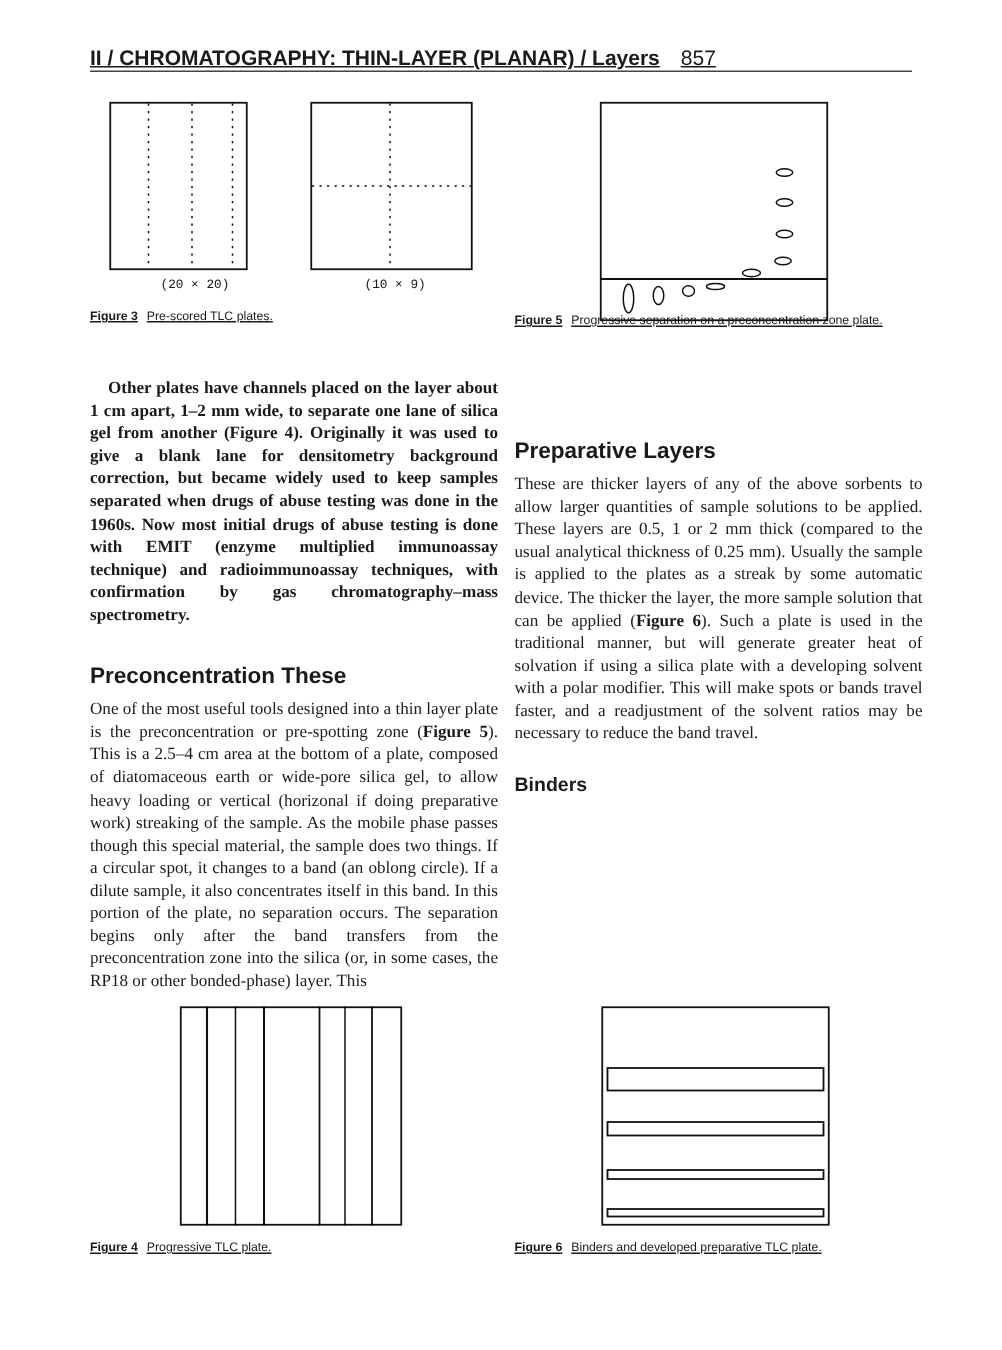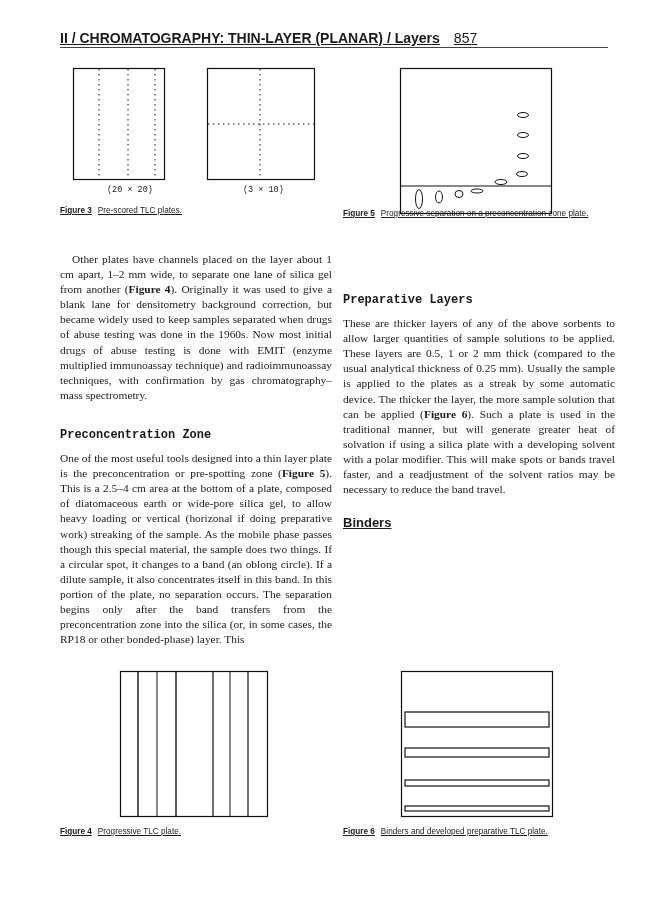--- a/index.html
+++ b/index.html
@@ -6,23 +6,23 @@
   body { width: 668px; height: 900px; position: relative; overflow: hidden; color: #1a1a1a; }
   .running-head { position: absolute; left: 60px; top: 30px; width: 548px; text-align: left; font-family: "Liberation Sans", sans-serif; font-size: 14px; font-weight: bold; text-decoration: underline; }
   .running-head .page-no { font-weight: normal; margin-left: 14px; }
   .head-rule { position: absolute; left: 60px; top: 47px; width: 548px; height: 1px; background: #444; }
   .fig { position: absolute; }
   .cap { position: absolute; font-family: "Liberation Sans", sans-serif; font-size: 8.2px; line-height: 11px; text-decoration: underline; }
   .cap b { font-weight: bold; margin-right: 6px; }
   .sublabel { position: absolute; font-family: Liberation Mono, monospace; font-size: 8.5px; }
   .col { position: absolute; font-family: "Liberation Serif", serif; font-size: 11.4px; line-height: 15.1px; text-align: justify; width: 272px; }
   .col p { margin: 0; hyphens: none; }
-  .col p.indent { text-indent: 12px; }
-  .col h3 { font-family: Liberation Mono, monospace; font-size: 12px; font-weight: bold; margin: 0; }
-  .col h2 { font-family: "Liberation Sans", sans-serif; font-size: 13px; font-weight: bold; margin: 0; text-decoration: underline; }
+  .col p.indent { text-indent: 12px; font-weight: bold; }
+  .col h3 { font-family: Liberation Sans, sans-serif; font-size: 15px; font-weight: bold; margin: 0; }
+  .col h2 { font-family: "Liberation Sans", sans-serif; font-size: 13px; font-weight: bold; margin: 0; }
   svg { overflow: visible; }
 </style>
 </head>
 <body>
 
 <div class="running-head">
   <span>II / CHROMATOGRAPHY: THIN-LAYER (PLANAR) / Layers</span><span class="page-no">857</span>
 </div>
 <div class="head-rule"></div>
 
@@ -32,21 +32,21 @@
   <line x1="55" y1="1" x2="55" y2="111" stroke="#111" stroke-width="1" stroke-dasharray="1.5,3.5"></line>
   <line x1="82" y1="1" x2="82" y2="111" stroke="#111" stroke-width="1" stroke-dasharray="1.5,3.5"></line>
 </svg>
 <div class="sublabel" style="left:107px;top:185px">(20 × 20)</div>
 
 <svg class="fig" style="left:207px;top:68px" width="108" height="113" viewBox="0 0 108 113">
   <rect x="0.5" y="0.5" width="107" height="111" fill="none" stroke="#111" stroke-width="1.2"></rect>
   <line x1="53" y1="1" x2="53" y2="111" stroke="#111" stroke-width="1" stroke-dasharray="1.5,3.5"></line>
   <line x1="1" y1="56" x2="107" y2="56" stroke="#111" stroke-width="1" stroke-dasharray="1.5,3.5"></line>
 </svg>
-<div class="sublabel" style="left:243px;top:185px">(3 × 10)</div>
+<div class="sublabel" style="left:243px;top:185px">(10 × 9)</div>
 
 <div class="cap" style="left:60px;top:205px">
   <b>Figure 3</b><span>Pre-scored TLC plates.</span>
 </div>
 
 <svg class="fig" style="left:400px;top:68px" width="152" height="146" viewBox="0 0 152 146">
   <rect x="0.5" y="0.5" width="151" height="145" fill="none" stroke="#111" stroke-width="1.2"></rect>
   <line x1="0" y1="118" x2="152" y2="118" stroke="#111" stroke-width="1.2"></line>
   <ellipse cx="19" cy="131" rx="3.5" ry="9.5" fill="none" stroke="#111" stroke-width="1"></ellipse>
   <ellipse cx="39" cy="129" rx="3.5" ry="6" fill="none" stroke="#111" stroke-width="1"></ellipse>
@@ -58,21 +58,21 @@
   <ellipse cx="123" cy="67" rx="5.5" ry="2.5" fill="none" stroke="#111" stroke-width="1"></ellipse>
   <ellipse cx="123" cy="47" rx="5.5" ry="2.5" fill="none" stroke="#111" stroke-width="1"></ellipse>
 </svg>
 
 <div class="cap" style="left:343px;top:208px;width:268px">
   <b>Figure 5</b><span>Progressive separation on a preconcentration zone plate.</span>
 </div>
 
 <div class="col" style="left:60px;top:252px">
   <p class="indent"><span>Other plates have channels placed on the layer about 1 cm apart, 1–2 mm wide, to separate one lane of silica gel from another (</span><b>Figure 4</b><span>). Originally it was used to give a blank lane for densitometry background correction, but became widely used to keep samples separated when drugs of abuse testing was done in the 1960s. Now most initial drugs of abuse testing is done with EMIT (enzyme multiplied immunoassay technique) and radioimmunoassay techniques, with confirmation by gas chromatography–mass spectrometry.</span></p>
-  <h3 style="margin-top:25px;margin-bottom:8px">Preconcentration Zone</h3>
+  <h3 style="margin-top:25px;margin-bottom:8px">Preconcentration These</h3>
   <p><span>One of the most useful tools designed into a thin layer plate is the preconcentration or pre-spotting zone (</span><b>Figure 5</b><span>). This is a 2.5–4 cm area at the bottom of a plate, composed of diatomaceous earth or wide-pore silica gel, to allow heavy loading or vertical (horizonal if doing preparative work) streaking of the sample. As the mobile phase passes though this special material, the sample does two things. If a circular spot, it changes to a band (an oblong circle). If a dilute sample, it also concentrates itself in this band. In this portion of the plate, no separation occurs. The separation begins only after the band transfers from the preconcentration zone into the silica (or, in some cases, the RP18 or other bonded-phase) layer. This</span></p>
 </div>
 
 <div class="col" style="left:343px;top:276px">
   <h3 style="margin-top:17px;margin-bottom:8px">Preparative Layers</h3>
   <p><span>These are thicker layers of any of the above sorbents to allow larger quantities of sample solutions to be applied. These layers are 0.5, 1 or 2 mm thick (compared to the usual analytical thickness of 0.25 mm). Usually the sample is applied to the plates as a streak by some automatic device. The thicker the layer, the more sample solution that can be applied (</span><b>Figure 6</b><span>). Such a plate is used in the traditional manner, but will generate greater heat of solvation if using a silica plate with a developing solvent with a polar modifier. This will make spots or bands travel faster, and a readjustment of the solvent ratios may be necessary to reduce the band travel.</span></p>
   <h2 style="margin-top:18px;margin-bottom:8px">Binders</h2>
 </div>
 
 <svg class="fig" style="left:120px;top:671px" width="148" height="146" viewBox="0 0 148 146">

